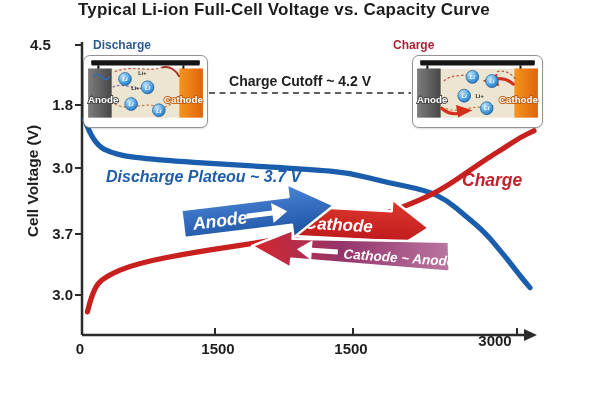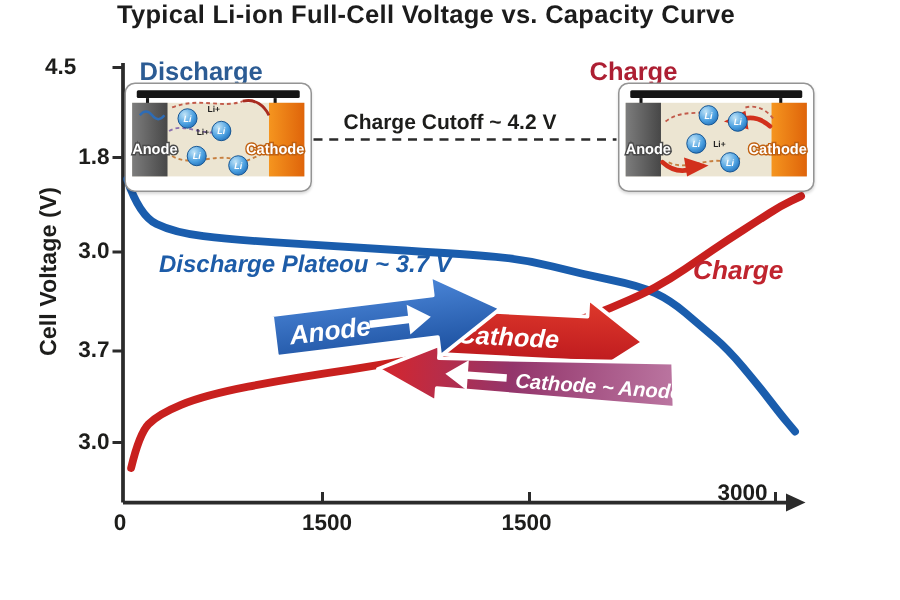--- a/index.html
+++ b/index.html
@@ -1,20 +1,20 @@
 <!DOCTYPE html>
 <html><head>
 <meta charset="utf-8">
 <style>
   html,body{margin:0;padding:0;background:#fff;}
   #stage{position:relative;width:600px;height:400px;background:#ffffff;overflow:hidden;
          font-family:"Liberation Sans",sans-serif;color:#1d1d1b;}
   .abs{position:absolute;}
   .title{font-size:17px;font-weight:bold;letter-spacing:.2px;color:#1c1c1c;}
-  .hdr{font-size:17px;font-weight:bold;}
+  .hdr{font-size:12px;font-weight:bold;}
   .ticklab{font-size:15px;font-weight:bold;color:#1d1d1b;}
   .axlab{font-size:15.5px;font-weight:bold;color:#1d1d1b;}
   .ann{font-weight:bold;}
   svg text{font-family:"Liberation Sans",sans-serif;}
   .inset{position:absolute;background:#ffffff;border:1.5px solid #949494;border-radius:7px;
          box-shadow:0 1px 2px rgba(0,0,0,.15);}
   .inset svg{display:block;width:100%;height:100%;}
 </style>
 </head>
 <body>
@@ -85,21 +85,21 @@
 
   <div id="ticklabels">
       <div class="abs ticklab" style="left: 30px; width: 32px; text-align: left; top: 36px;">4.5</div>
       <div class="abs ticklab" style="left: 41px; width: 32px; text-align: right; top: 96px;">1.8</div>
       <div class="abs ticklab" style="left: 41px; width: 32px; text-align: right; top: 159px;">3.0</div>
       <div class="abs ticklab" style="left: 41px; width: 32px; text-align: right; top: 225px;">3.7</div>
       <div class="abs ticklab" style="left: 41px; width: 32px; text-align: right; top: 286px;">3.0</div>
       <div class="abs ticklab" style="left: 50px; width: 60px; text-align: center; top: 340px;">0</div>
       <div class="abs ticklab" style="left: 188px; width: 60px; text-align: center; top: 340px;">1500</div>
       <div class="abs ticklab" style="left: 321px; width: 60px; text-align: center; top: 340px;">1500</div>
-      <div class="abs ticklab" style="left: 465px; width: 60px; text-align: center; top: 320px;">3000</div>
+      <div class="abs ticklab" style="left: 465px; width: 60px; text-align: center; top: 332px;">3000</div>
     </div>
 
   <div class="abs ann" style="left:225px;top:73px;width:150px;text-align:center;font-size:14px;color:#1d1d1b;">Charge Cutoff ~ 4.2 V</div>
   <div class="abs ann" style="left:106px;top:168px;font-size:16px;font-style:italic;color:#1d5ca8;text-align:center;">Discharge Plateou ~ 3.7 V</div>
   <div class="abs ann" style="left:462px;top:170px;font-size:17.5px;font-style:italic;color:#c0242e;">Charge</div>
 
   <div class="abs hdr" style="left:93px;top:38px;color:#2c5c94;">Discharge</div>
   <div class="abs hdr" style="left:393px;top:38px;color:#ad1f33;">Charge</div>
 
   <div class="inset" style="left:83px;top:55px;width:123px;height:71px;">

